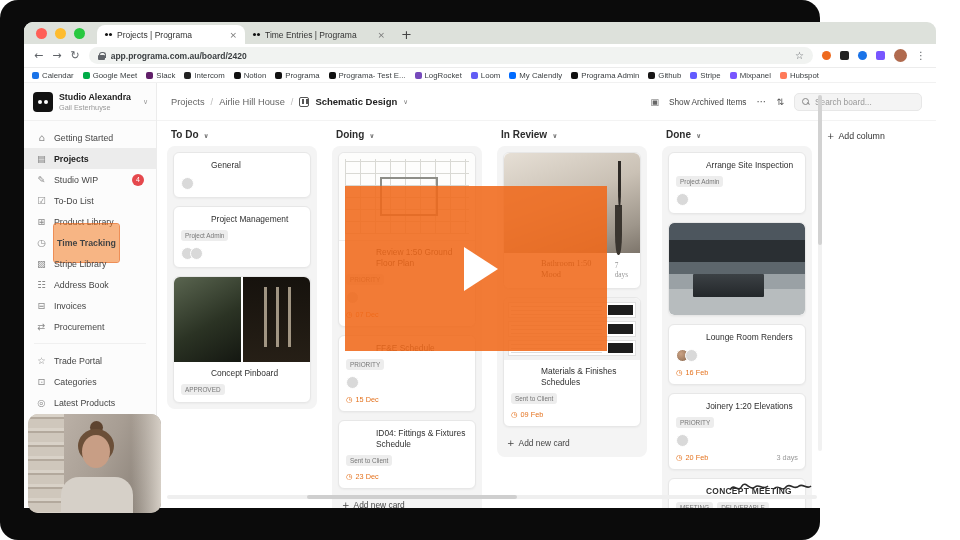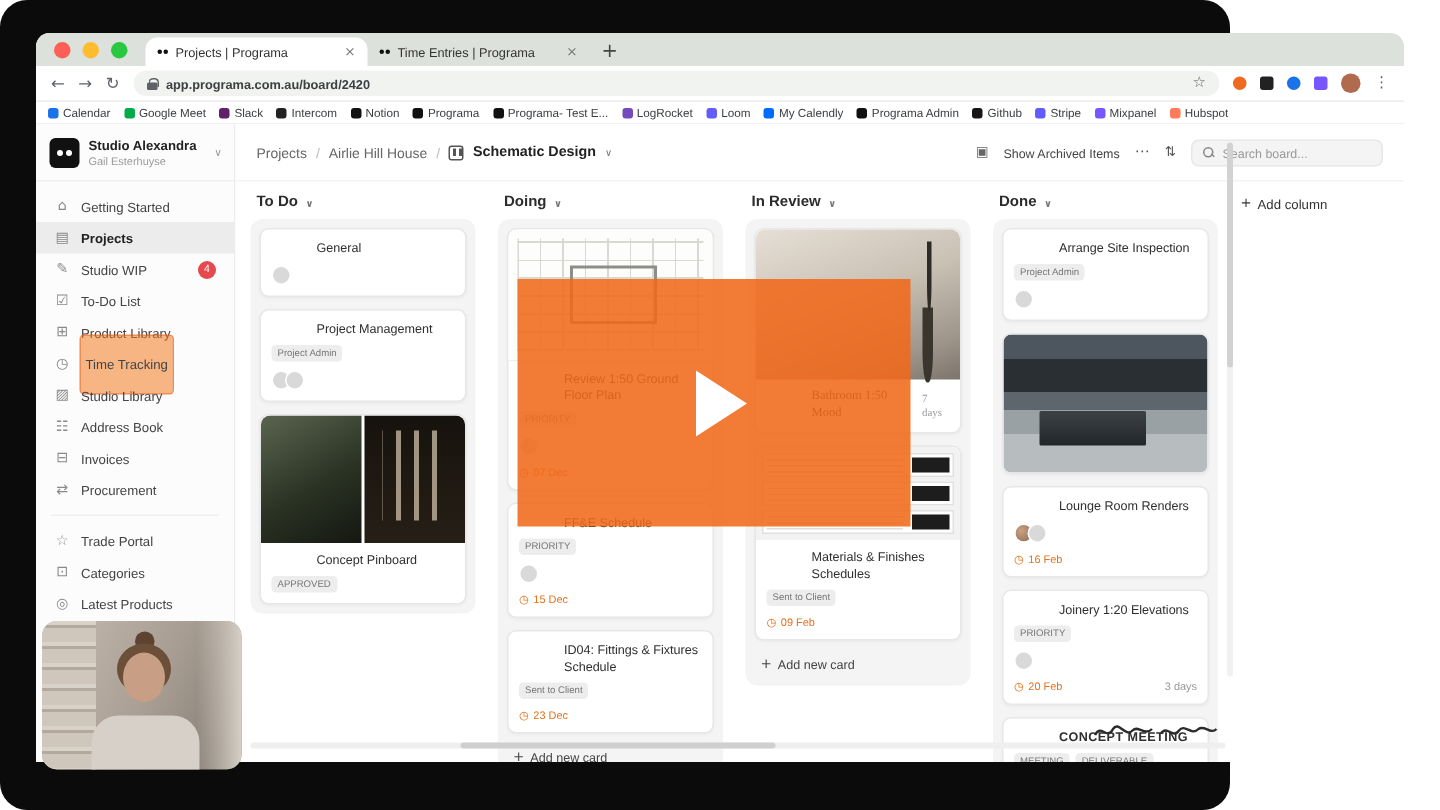--- a/index.html
+++ b/index.html
@@ -58,21 +58,21 @@
     background:#fff;box-shadow:6px 0 0 #fff;}
   .ws-name{font-size:8.8px;font-weight:bold;color:#222;line-height:1.2;}
   .ws-user{font-size:7.3px;color:#999;}
   .ws-chev{margin-left:auto;color:#999;font-size:7px;}
   .nav{padding:6px 0;}
   .nv{display:flex;align-items:center;gap:7px;height:21px;padding:0 6px 0 12px;cursor:default;}
   .nv .ni{width:11px;text-align:center;color:#8a8a8a;font-size:9.5px;flex-shrink:0;}
   .nv .nl{font-size:8.8px;color:#444;white-space:nowrap;}
   .nv.active{background:#ececec;}
   .nv.active .nl{color:#222;font-weight:bold;}
-  .hl .nl{background:rgba(242,122,33,.55);outline:1.5px solid rgba(232,95,15,.7);border-radius:2px;padding:14px 3px;}
+  .hl .nl{background:rgba(242,122,33,.55);outline:1.5px solid rgba(232,95,15,.7);border-radius:2px;padding:14px 3px;font-weight:bold;}
   .badge{margin-left:auto;background:#e5484d;color:#fff;border-radius:50%;min-width:12px;height:12px;
     font-size:7px;display:flex;align-items:center;justify-content:center;margin-right:6px;}
   .sdiv{height:1px;background:#f0f0f0;margin:6px 10px;}
 
   .main{flex:1;position:relative;background:#fff;overflow:hidden;}
   .bheader{display:flex;align-items:center;gap:6px;height:38px;padding:0 14px;border-bottom:1px solid #f3f3f3;}
   .crumb{font-size:9.3px;color:#666;}
   .csep{font-size:9.3px;color:#bbb;}
   .kicon{width:10px;height:10px;border:1px solid #555;border-radius:2px;position:relative;flex-shrink:0;}
   .kicon::before{content:"";position:absolute;left:1.5px;top:1.5px;width:2px;height:5px;background:#555;
@@ -314,21 +314,21 @@
           <div class="nv">
               <span class="ni g">⊞</span>
               <span class="nl">Product Library</span>
             </div>
           <div class="nv hl">
               <span class="ni g">◷</span>
               <span class="nl">Time Tracking</span>
             </div>
           <div class="nv">
               <span class="ni g">▨</span>
-              <span class="nl">Studio Library</span>
+              <span class="nl">Stripe Library</span>
             </div>
           <div class="nv">
               <span class="ni g">☷</span>
               <span class="nl">Address Book</span>
             </div>
           <div class="nv">
               <span class="ni g">⊟</span>
               <span class="nl">Invoices</span>
             </div>
           <div class="nv">

